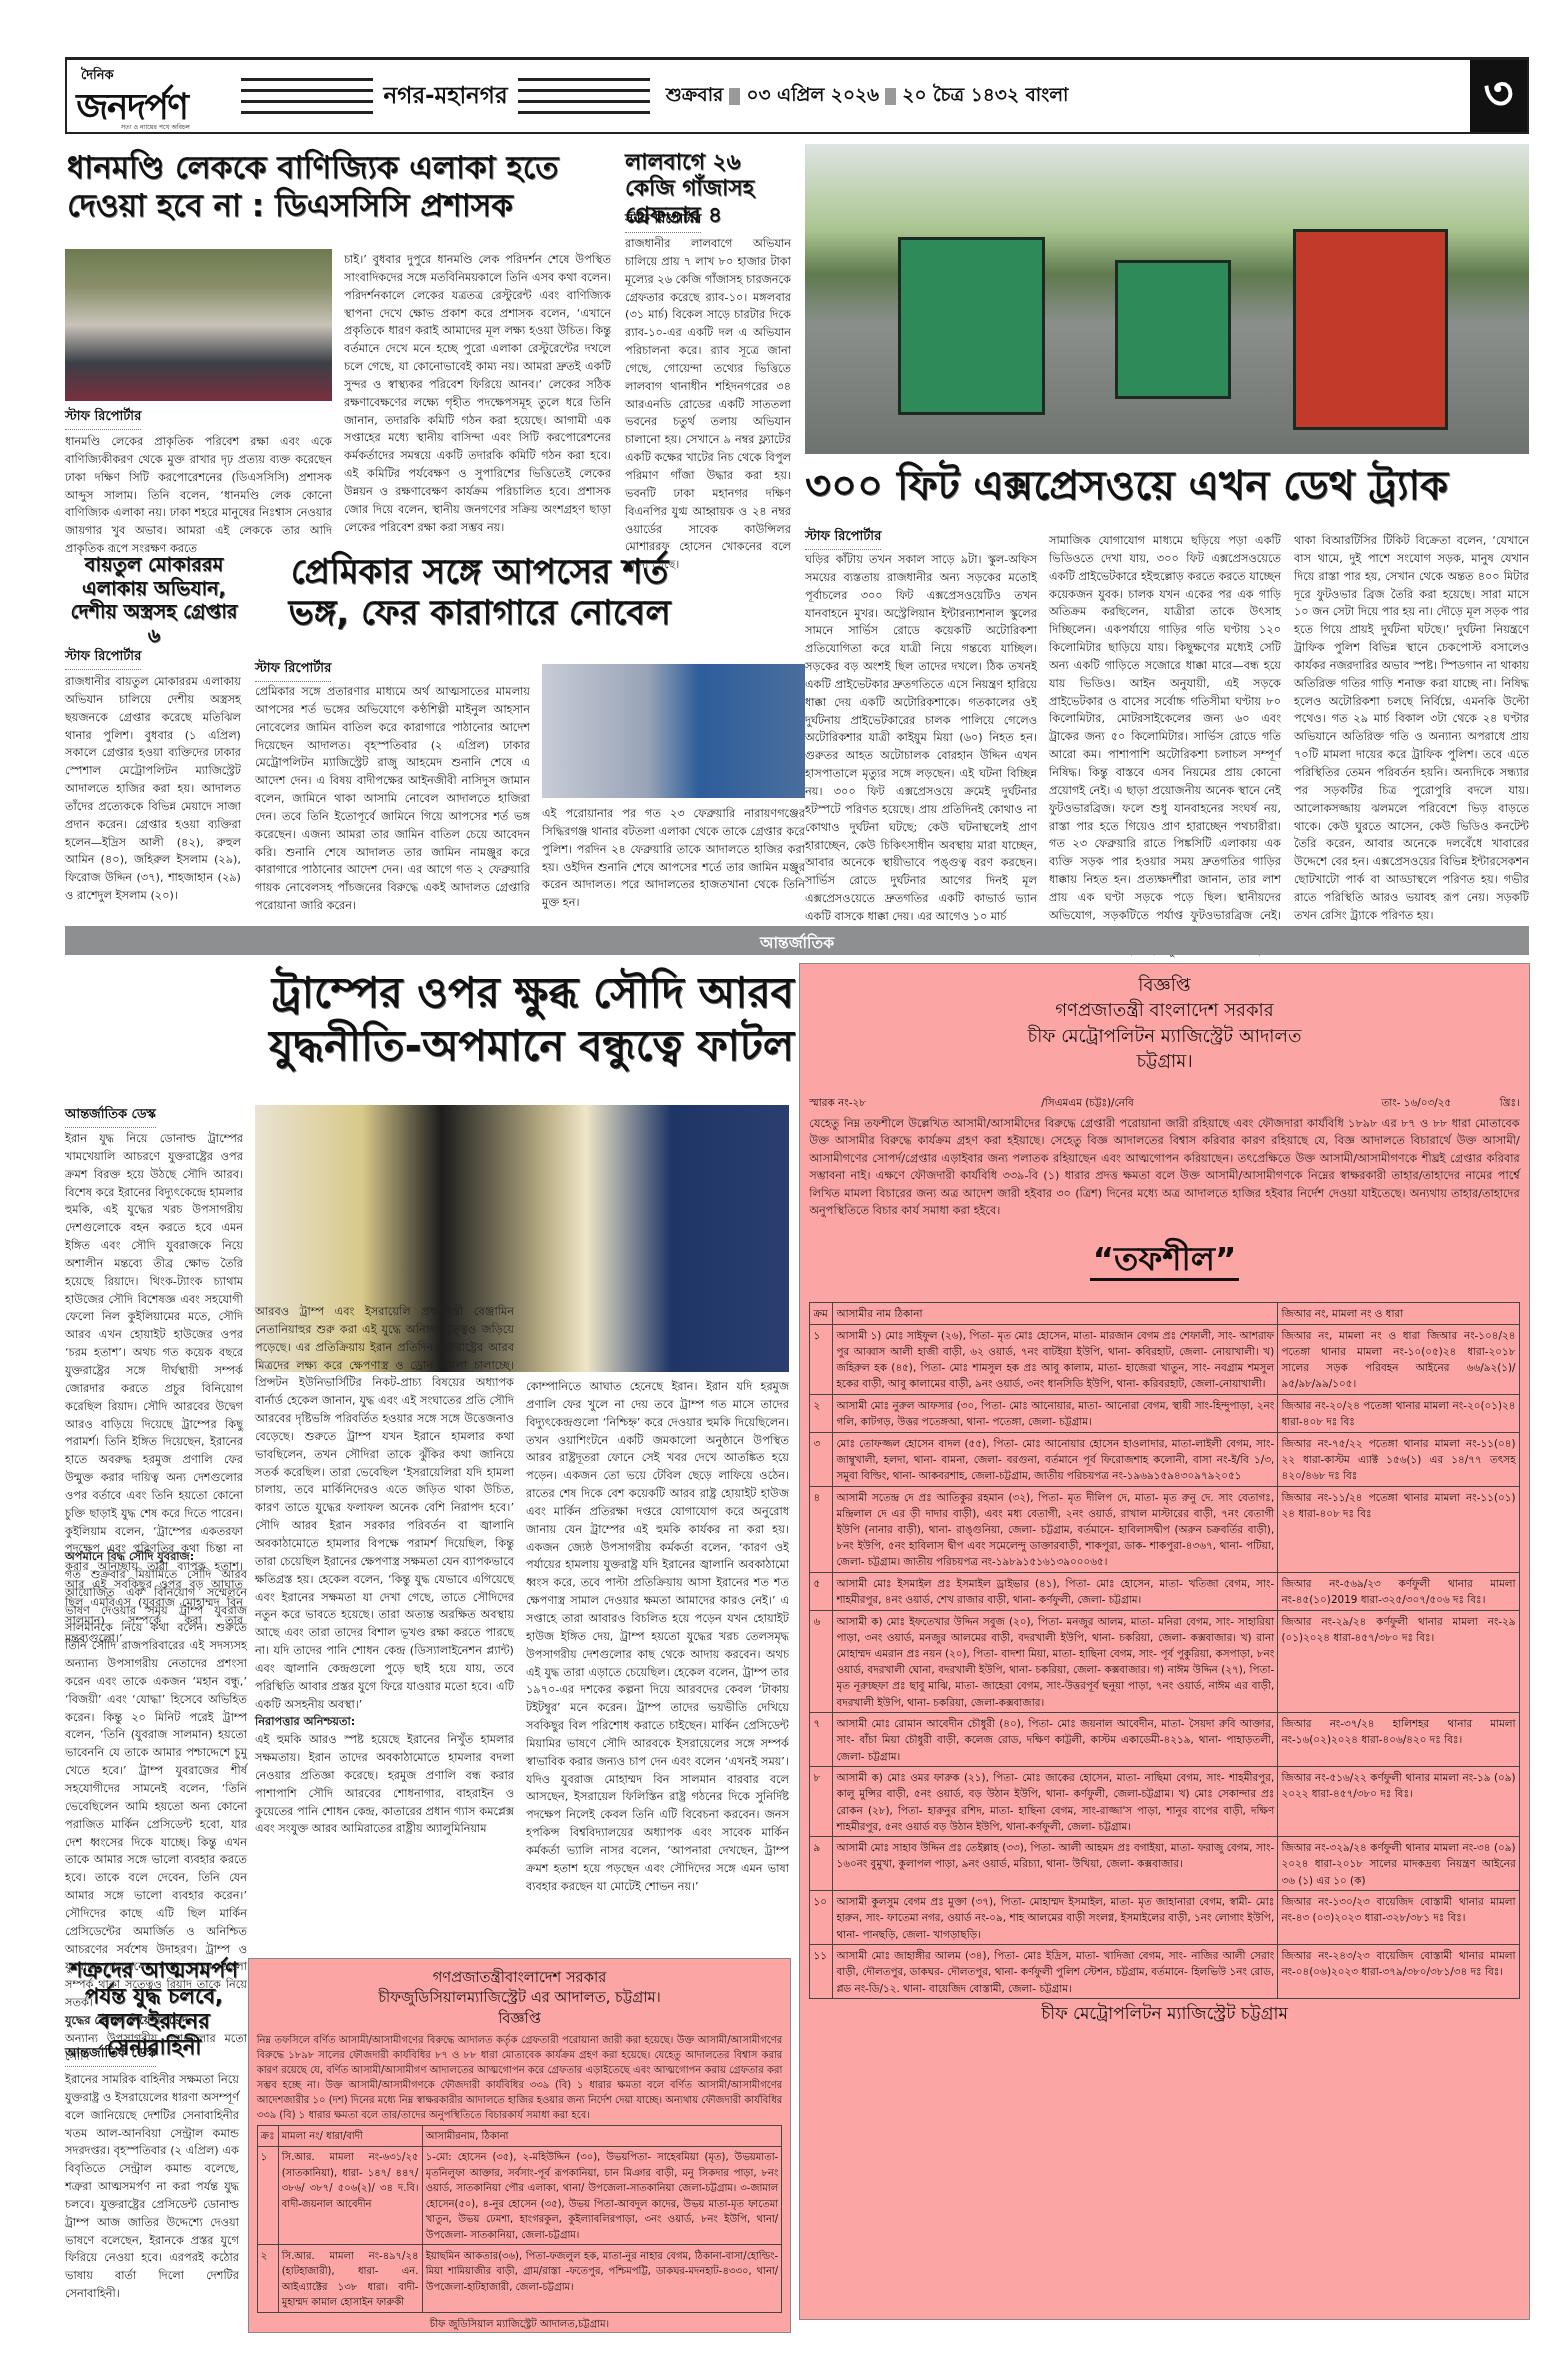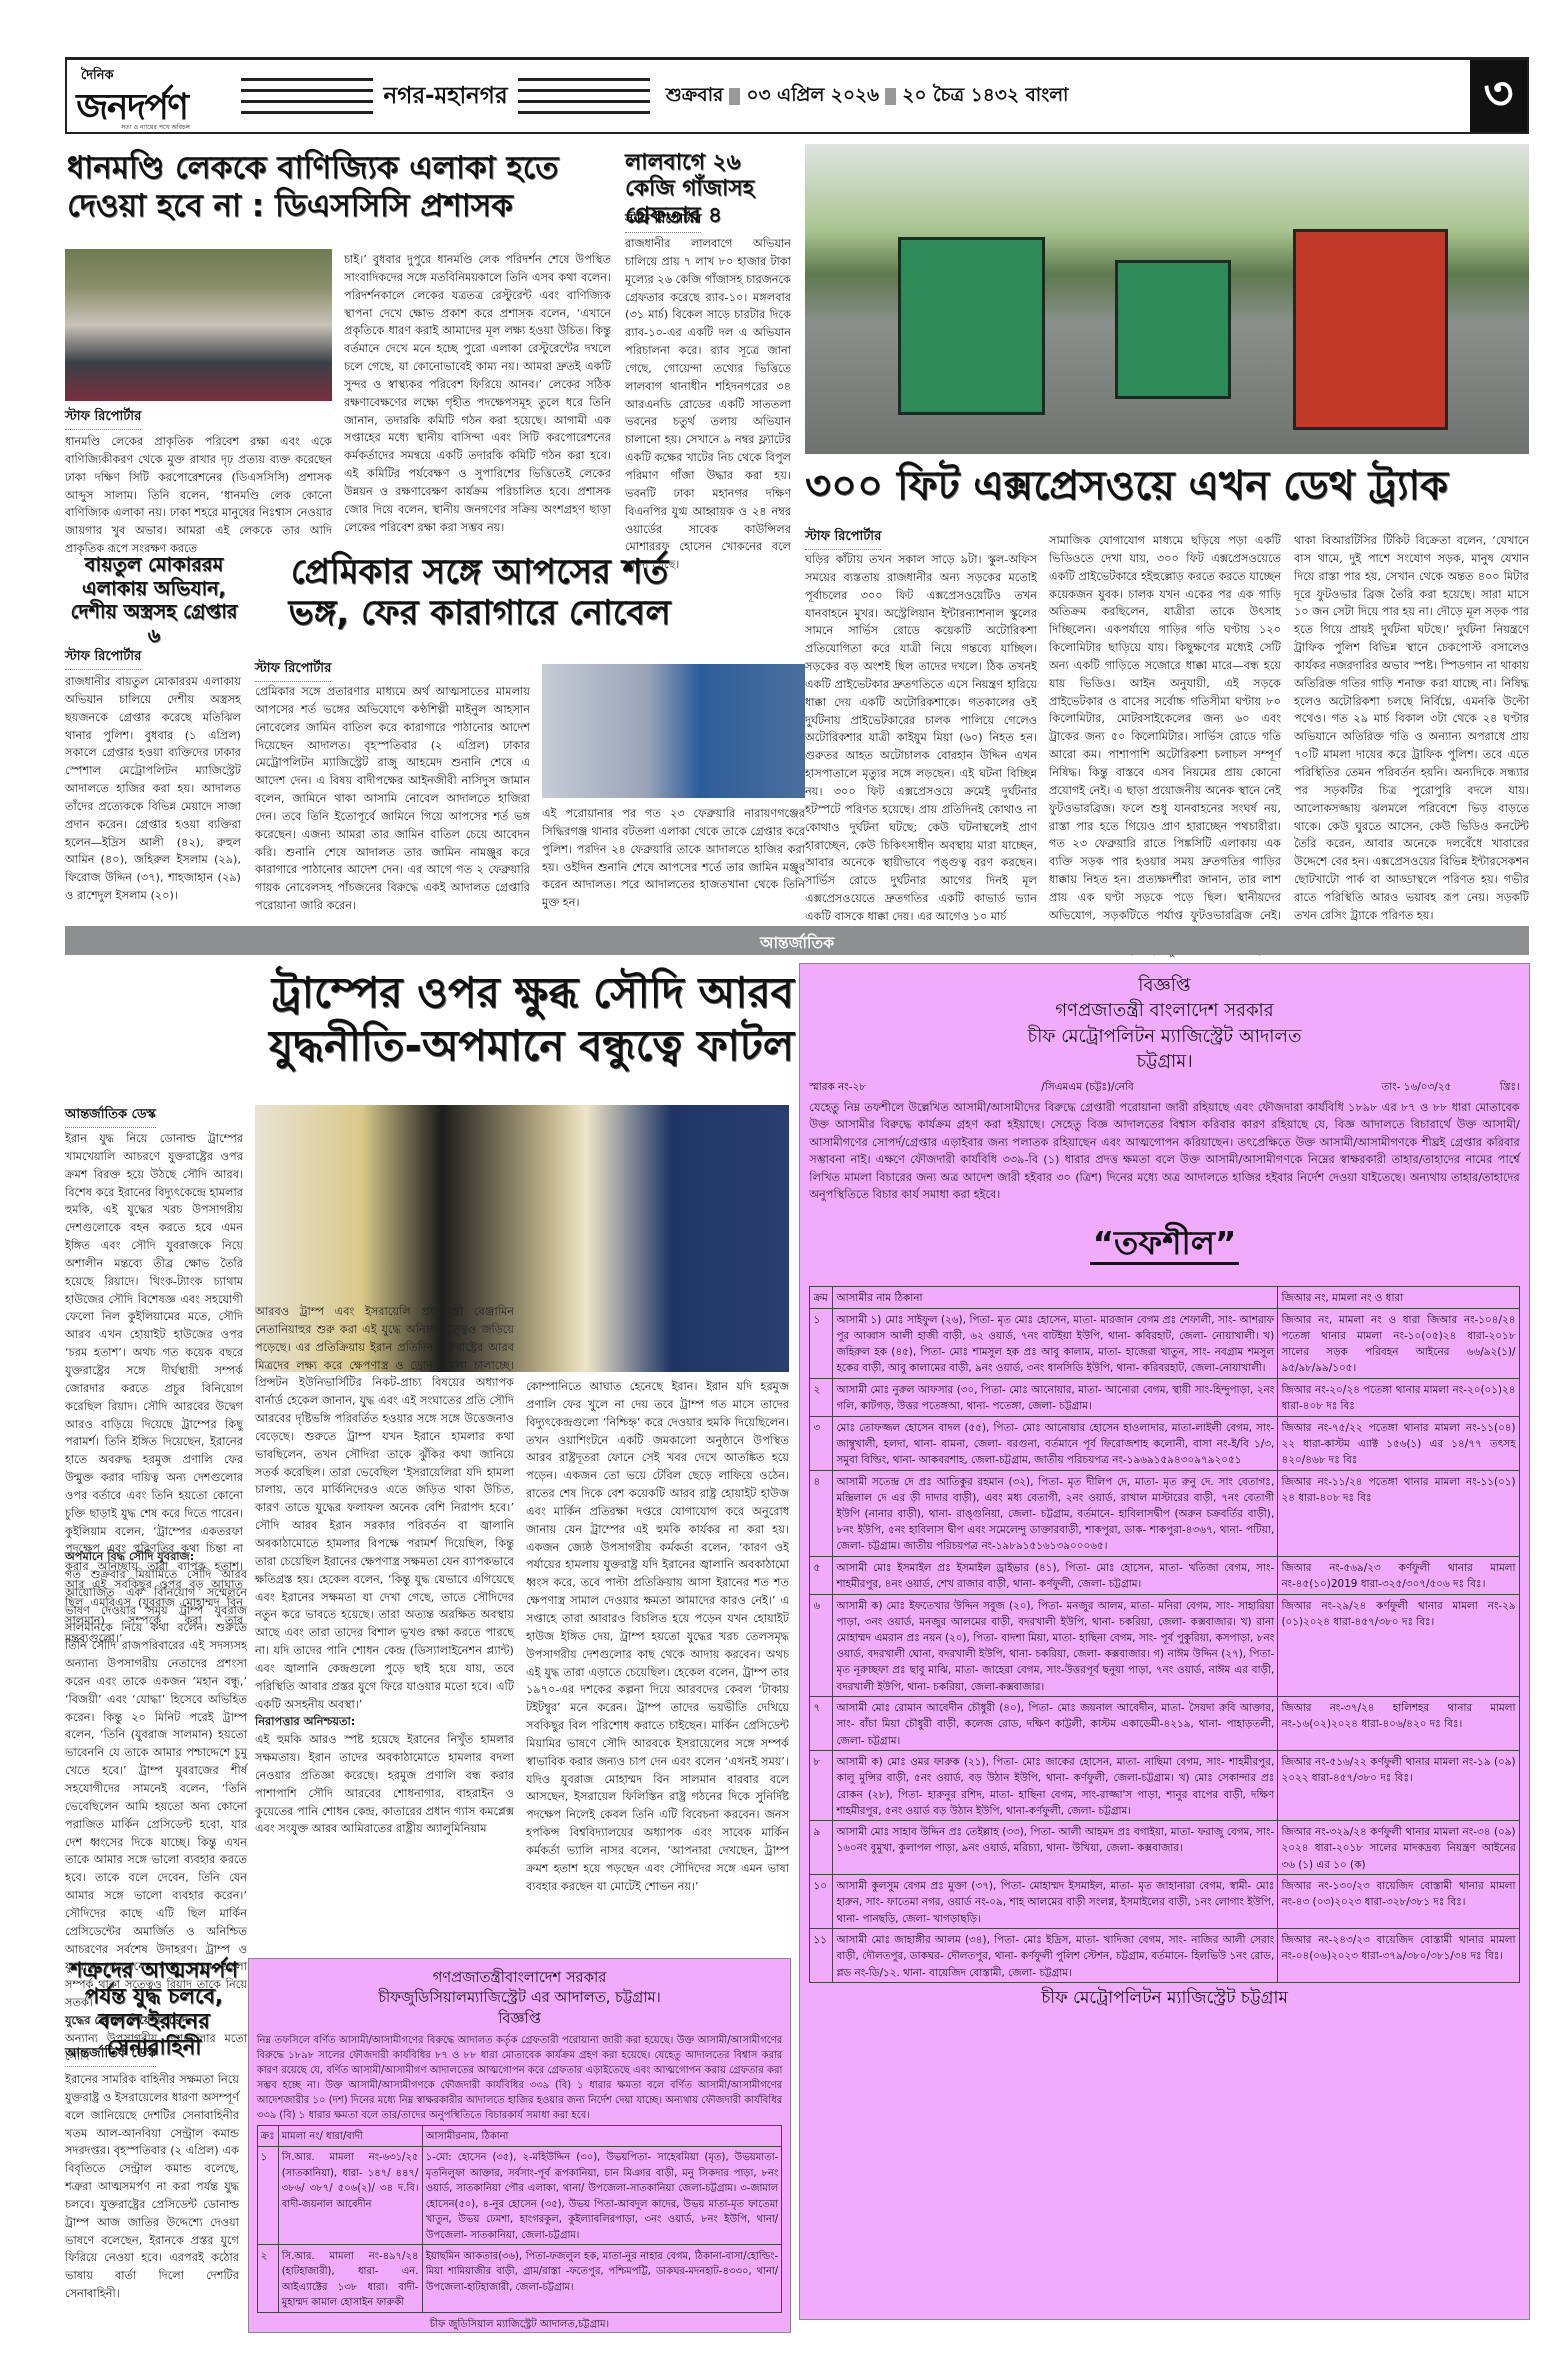--- a/index.html
+++ b/index.html
@@ -16,21 +16,21 @@
 .section-name{font-size:23px;font-weight:bold;white-space:nowrap}
 .dateline{font-size:18.6px;font-weight:bold;white-space:nowrap;margin-left:4.6px;display:flex;align-items:center;gap:6.2px}
 .sq{display:inline-block;width:10.8px;height:17px;background:#999}
 .pageno{margin-left:auto;width:57px;height:100%;background:#111;color:#fff;font-size:46px;font-weight:bold;display:flex;align-items:center;justify-content:center}
 .hl{font-weight:bold;line-height:1.22;color:#111;text-shadow:0.8px 0.8px 0 #777}
 .by{font-size:13px;font-weight:bold;border-bottom:1.5px dotted #777;display:inline-block;padding-bottom:1.5px}
 .body{font-size:11.3px;line-height:1.58;text-align:justify;color:#222}
 .photo{background:#777;overflow:hidden;position:absolute}
 .band{left:65px;top:926px;width:1464px;height:29px;background:#8e8f91}
 .band span{position:absolute;left:50%;transform:translateX(-50%);top:4.6px;color:#fff;font-size:15.5px;font-weight:bold}
-.notice{border:1.5px solid #888;background:#f0abfc}
+.notice{border:1.5px solid #888;background:#fca5a5}
 table.t{border-collapse:collapse;width:100%;font-size:10.4px;line-height:1.55}
 table.t td,table.t th{border:1.5px solid #444;vertical-align:top;padding:2.3px 3.1px;text-align:justify;font-weight:normal}
 .center{text-align:center}
 </style>
 </head>
 <body>
 
 <header class="abs masthead">
   <div class="logo">
     <span class="small">দৈনিক</span>
@@ -173,21 +173,21 @@
   <div class="center" style="font-size:10px;margin-top:3.1px">চীফ জুডিসিয়াল ম্যাজিস্ট্রেট আদালত,চট্টগ্রাম।</div>
 </section>
 
 <section class="abs notice" style="left:799px;top:963px;width:731px;height:1357px;padding:7.7px 9.3px">
   <div class="center" style="font-size:18px;line-height:1.42">
     <div>বিজ্ঞপ্তি</div>
     <div>গণপ্রজাতন্ত্রী বাংলাদেশ সরকার</div>
     <div>চীফ মেট্রোপলিটন ম্যাজিস্ট্রেট আদালত</div>
     <div>চট্টগ্রাম।</div>
   </div>
-  <div style="display:flex;font-size:10.4px;margin-top:5px">
+  <div style="display:flex;font-size:10.4px;margin-top:21px">
     <span style="width:232px">স্মারক নং-২৮</span>
     <span style="width:240px">/সিএমএম (চট্টঃ)/নেবি</span>
     <span style="width:170px;text-align:right">তাং- ১৬/০৩/২৫</span>
     <span style="margin-left:auto">খ্রিঃ।</span>
   </div>
   <p class="body" style="font-size:11.3px;line-height:1.55;margin-top:3.1px">যেহেতু নিম্ন তফশীলে উল্লেখিত আসামী/আসামীদের বিরুদ্ধে গ্রেপ্তারী পরোয়ানা জারী রহিয়াছে এবং ফৌজদারা কার্যবিধি ১৮৯৮ এর ৮৭ ও ৮৮ ধারা মোতাবেক উক্ত আসামীর বিরুদ্ধে কার্যক্রম গ্রহণ করা হইয়াছে। সেহেতু বিজ্ঞ আদালতের বিশ্বাস করিবার কারণ রহিয়াছে যে, বিজ্ঞ আদালতে বিচারার্থে উক্ত আসামী/আসামীগণের সোপর্দ/গ্রেপ্তার এড়াইবার জন্য পলাতক রহিয়াছেন এবং আত্মগোপন করিয়াছেন। তৎপ্রেক্ষিতে উক্ত আসামী/আসামীগণকে শীঘ্রই গ্রেপ্তার করিবার সম্ভাবনা নাই। এক্ষণে ফৌজদারী কার্যবিধি ৩৩৯-বি (১) ধারার প্রদত্ত ক্ষমতা বলে উক্ত আসামী/আসামীগণকে নিম্নের স্বাক্ষরকারী তাহার/তাহাদের নামের পার্শ্বে লিখিত মামলা বিচারের জন্য অত্র আদেশ জারী হইবার ৩০ (ত্রিশ) দিনের মধ্যে অত্র আদালতে হাজির হইবার নির্দেশ দেওয়া যাইতেছে। অন্যথায় তাহার/তাহাদের অনুপস্থিতিতে বিচার কার্য সমাধা করা হইবে।</p>
   <div class="center" style="margin:14px 0 14px">
     <span style="font-size:32.5px;font-weight:bold;border-bottom:3.9px solid #111;padding:0 3.1px">“তফশীল”</span>
   </div>
   <table class="t">

